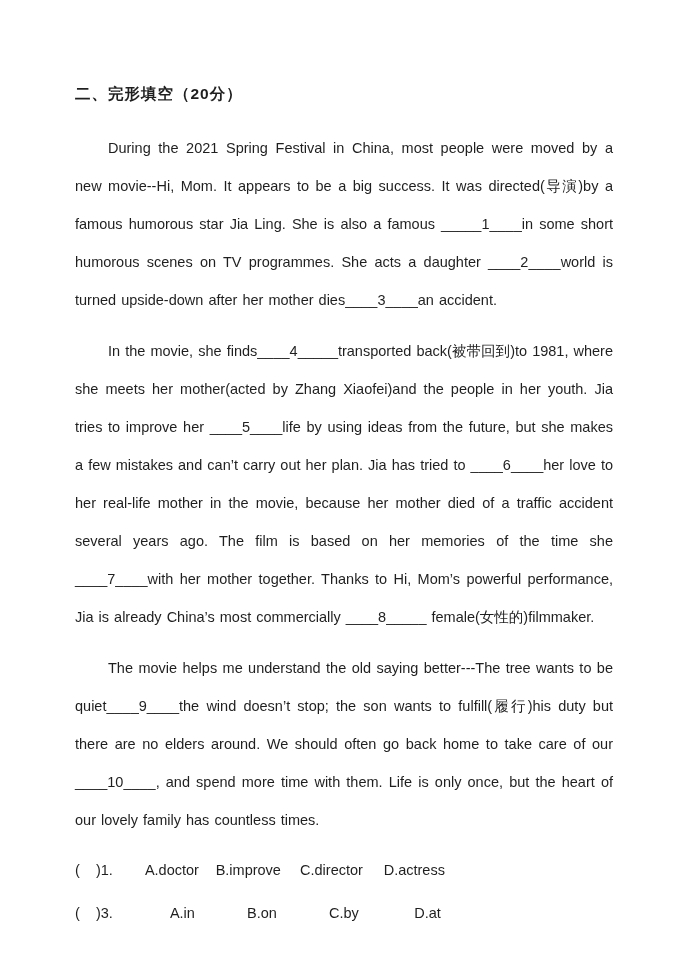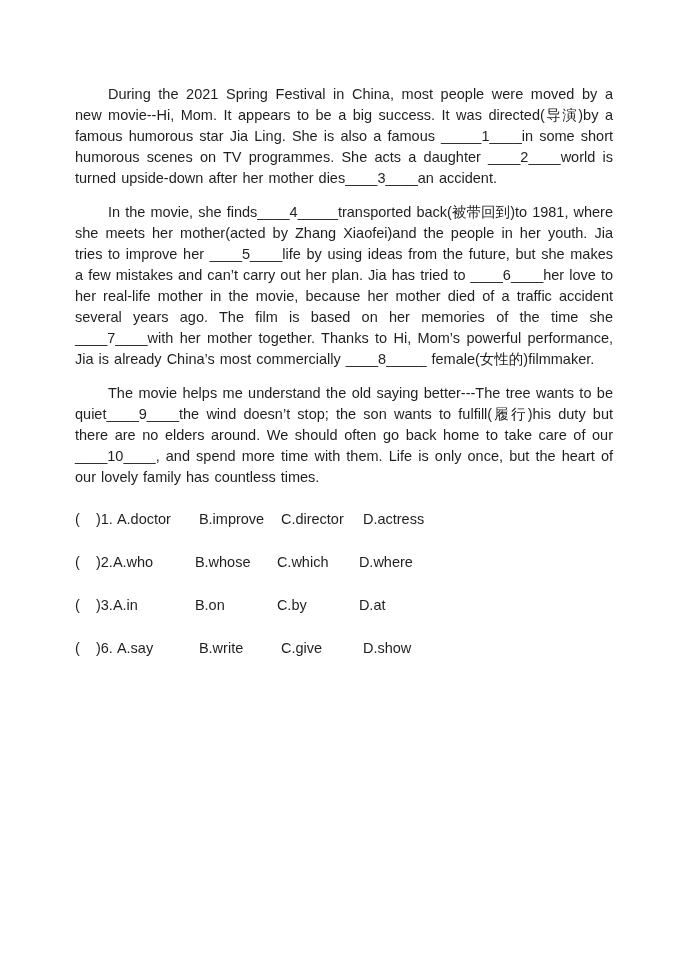--- a/index.html
+++ b/index.html
@@ -22,58 +22,58 @@
     padding: 84px 75px 0 75px;
   }
   .section-title {
     font-size: 15.5px;
     font-weight: bold;
     margin: 0 0 24px 0;
     letter-spacing: 1px;
   }
   .para {
     margin: 0 0 13px 0;
-    line-height: 21px;
+    line-height: 38px;
     text-align: justify;
     text-indent: 33px;
     word-spacing: 1px;
   }
   .questions {
     margin-top: 16px;
   }
   .q-row {
     line-height: 30px;
     margin-bottom: 13px;
     white-space: pre;
   }
   .q-marker {
     white-space: pre;
   }
   .opt {
     display: inline-block;
     min-width: 82px;
     white-space: pre;
+    text-align: right;
   }
 </style>
 </head>
 <body>
 
 <div class="page">
 
+  <h2 class="section-title">二、完形填空（20分）</h2>
 
   <p class="para">During the 2021 Spring Festival in China, most people were moved by a new movie--Hi, Mom. It appears to be a big success. It was directed(导演)by a famous humorous star Jia Ling. She is also a famous _____1____in some short humorous scenes on TV programmes. She acts a daughter ____2____world is turned upside-down after her mother dies____3____an accident.</p>
   <p class="para">In the movie, she finds____4_____transported back(被带回到)to 1981, where she meets her mother(acted by Zhang Xiaofei)and the people in her youth. Jia tries to improve her ____5____life by using ideas from the future, but she makes a few mistakes and can’t carry out her plan. Jia has tried to ____6____her love to her real-life mother in the movie, because her mother died of a traffic accident several years ago. The film is based on her memories of the time she ____7____with her mother together. Thanks to Hi, Mom’s powerful performance, Jia is already China’s most commercially ____8_____ female(女性的)filmmaker.</p>
   <p class="para">The movie helps me understand the old saying better---The tree wants to be quiet____9____the wind doesn’t stop; the son wants to fulfill(履行)his duty but there are no elders around. We should often go back home to take care of our ____10____, and spend more time with them. Life is only once, but the heart of our lovely family has countless times.</p>
 
   <div class="questions">
 
     <div class="q-row"><span class="q-marker">(    )1. </span><span class="opt">A.doctor</span><span class="opt">B.improve</span><span class="opt">C.director</span><span class="opt">D.actress</span></div>
 
-    <div class="q-row"><span class="q-marker">(    )2.</span><span class="opt">A.who</span><span class="opt">B.whose</span><span class="opt">C.which</span><span class="opt">D.where</span></div>
 
     <div class="q-row"><span class="q-marker">(    )3.</span><span class="opt">A.in</span><span class="opt">B.on</span><span class="opt">C.by</span><span class="opt">D.at</span></div>
 
 
 
-    <div class="q-row"><span class="q-marker">(    )6. </span><span class="opt">A.say</span><span class="opt">B.write</span><span class="opt">C.give</span><span class="opt">D.show</span></div>
 
   </div>
 </div>
 
 </body></html>

